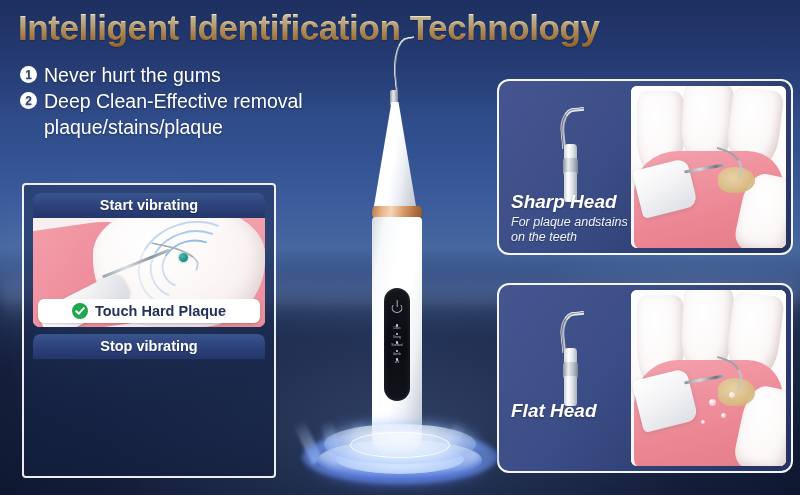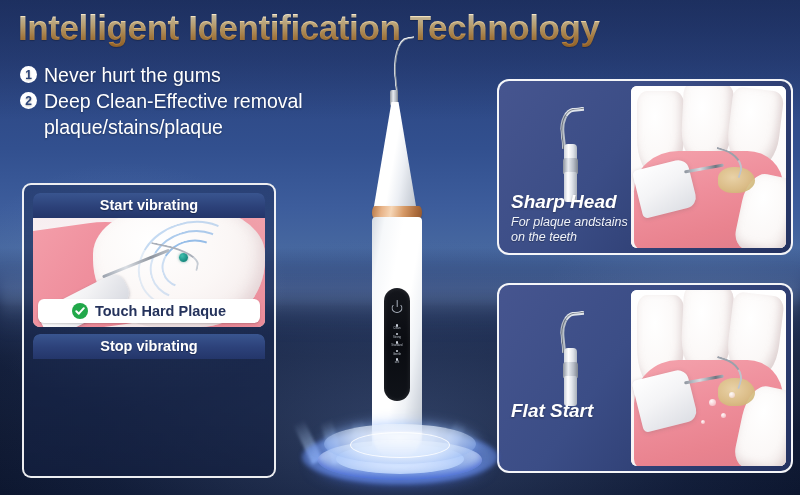--- a/index.html
+++ b/index.html
@@ -80,21 +80,21 @@
     border-radius: 50%; background: #ffffff; color: #2c4478;
     font-size: 12px; font-weight: bold; line-height: 1; flex: 0 0 auto;
   }
   .bullet-cont { margin-left: 24px; white-space: nowrap; }
 
   
   #left-panel {
     position: absolute; left: 22px; top: 183px;
     width: 254px; height: 295px;
     border: 2px solid rgba(255,255,255,0.92);
-    border-radius: 9px;
+    border-radius: 4px;
     background: linear-gradient(to bottom, rgba(30,48,92,0.55), rgba(20,32,64,0.72));
     padding: 8px 9px;
     display: flex; flex-direction: column; gap: 7px;
   }
   .vcard { flex: 1 1 0; display: flex; flex-direction: column; border-radius: 7px; overflow: hidden; }
   .vcard-head {
     background: linear-gradient(to bottom, #39558f 0%, #2c4179 55%, #24366a 100%);
     color: #ffffff; font-size: 14.5px; font-weight: bold;
     text-align: center; padding: 4px 0 5px;
     border-radius: 7px 7px 0 0;
@@ -517,21 +517,21 @@
 
   <div class="rcard" id="rcard-flat">
     <div class="rcard-left">
       <div class="tipgfx">
         <div class="hook"></div>
         <div class="hook-dark"></div>
         <div class="neck"></div>
         <div class="collar"></div>
         <div class="stem"></div>
       </div>
-      <div class="rcard-title" id="flat-title">Flat Start</div>
+      <div class="rcard-title" id="flat-title">Flat Head</div>
     </div>
     <div class="rcard-photo">
       <div class="pscene">
         <div class="p-tooth pt1"></div>
         <div class="p-tooth pt2"></div>
         <div class="p-tooth pt3"></div>
         <div class="p-gum"></div>
         <div class="p-tooth pt4"></div>
         <div class="p-calculus"></div>
         <div class="p-bubble" style="left:50%;top:62%;width:7px;height:7px;"></div>

